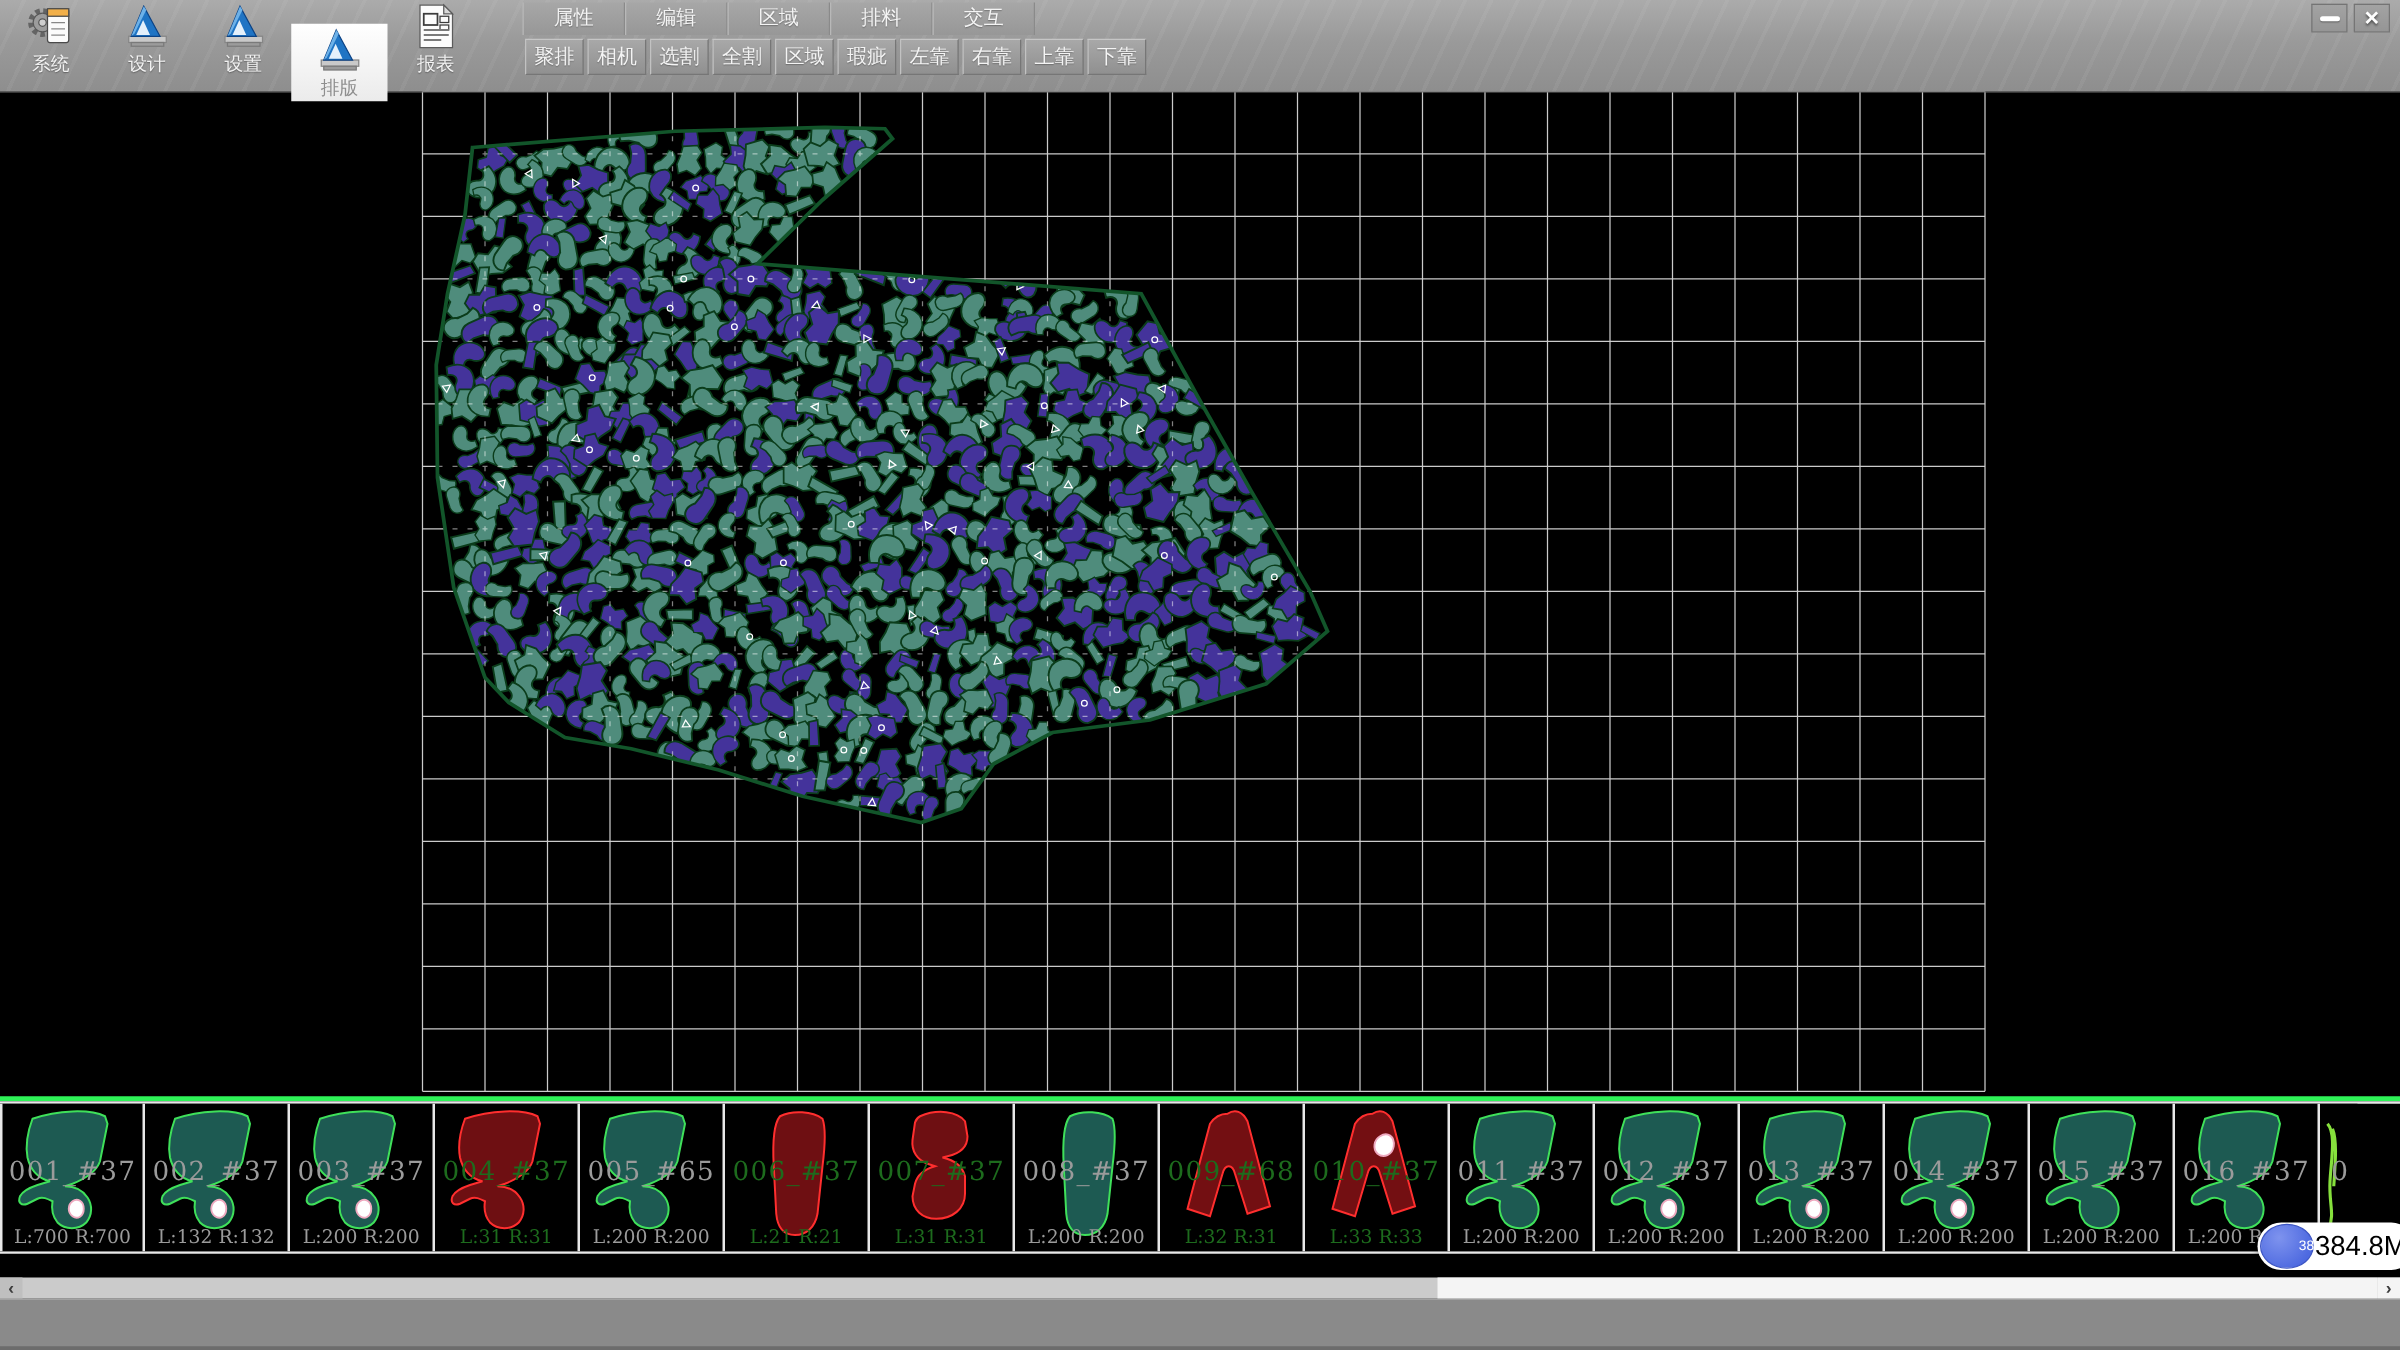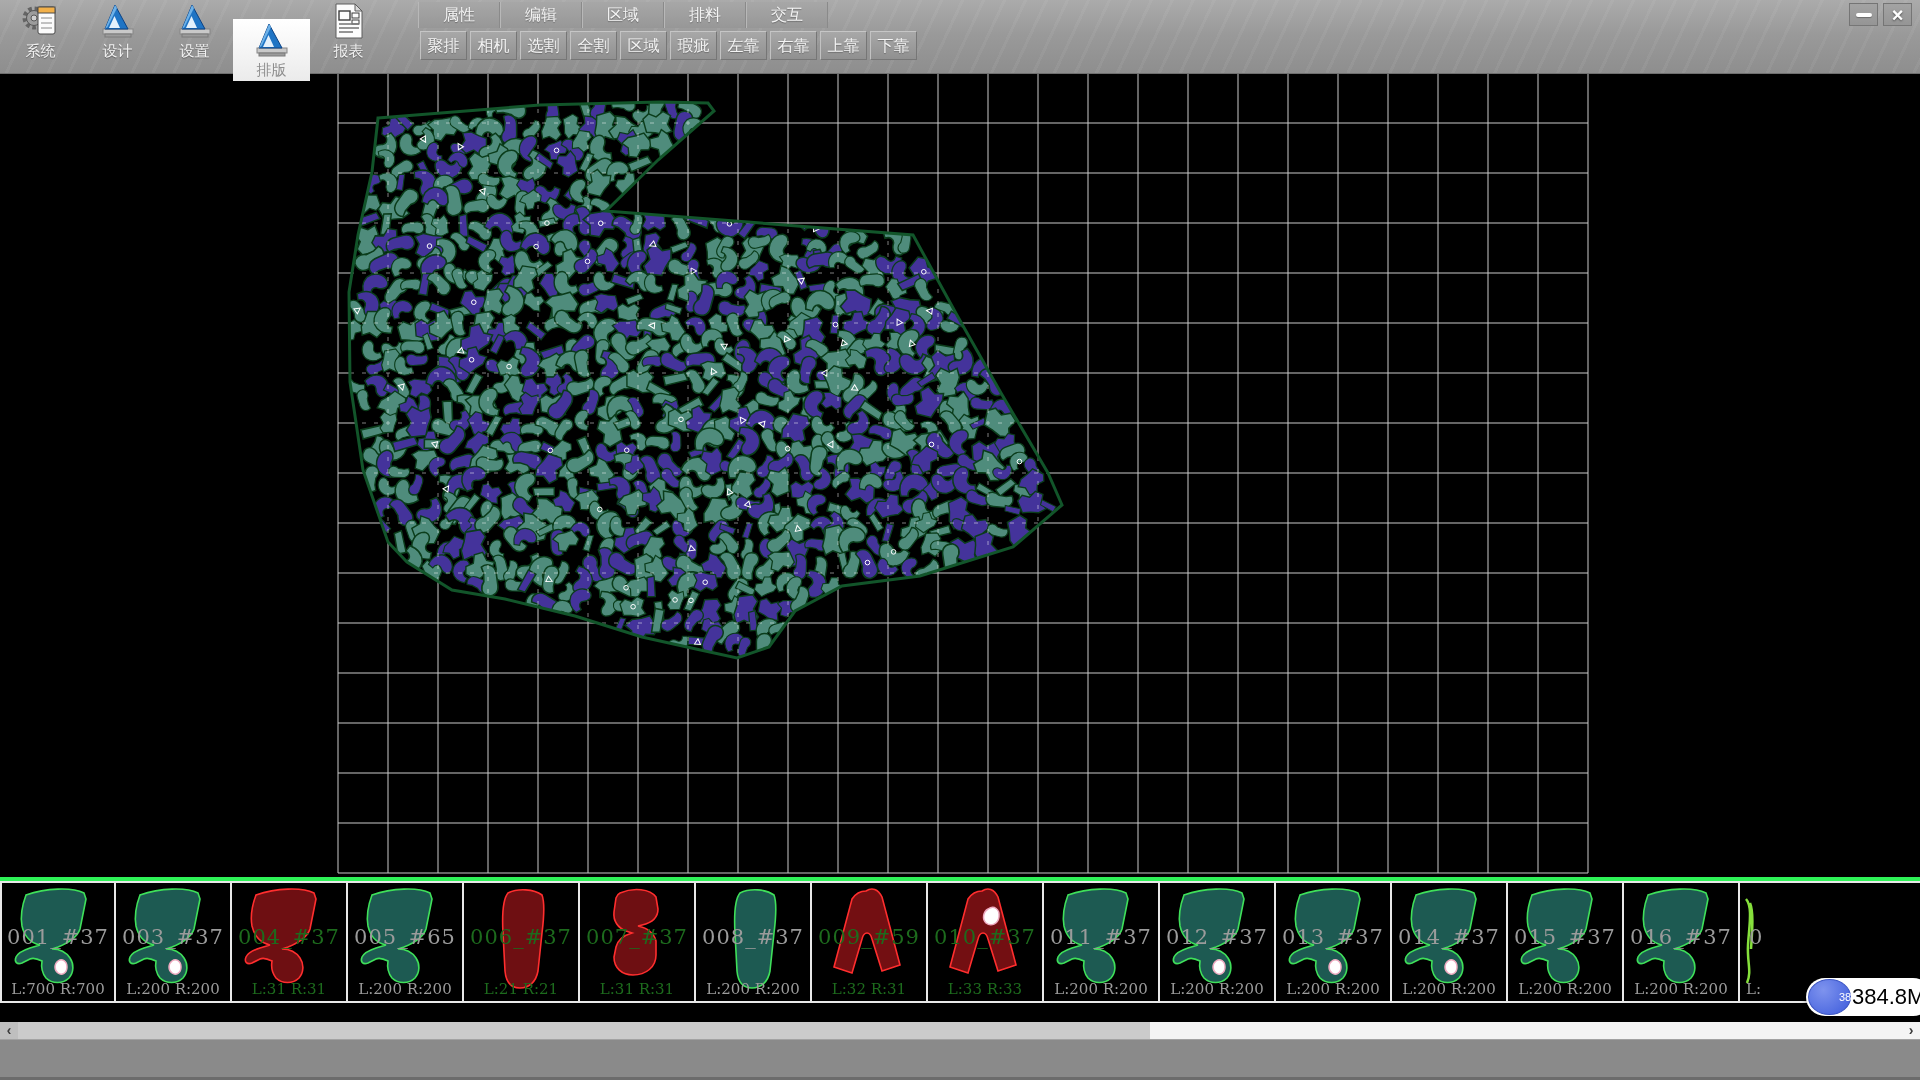--- a/index.html
+++ b/index.html
@@ -1084,39 +1084,43 @@
 
   <div id="green-line"></div>
   <div id="thumb-strip">
       <div class="tcell"><svg width="116" height="118" viewBox="0 0 116 118">
           <path d="M24,12 C44,5 70,4 82,10 L84,16 L78,46 C75,55 66,60 56,64 L50,66 C57,66 64,69 68,75 C72,81 72,89 67,95 C61,101 50,101 44,95 C40,90 39,84 40,78 C36,76 32,74 28,76 L20,80 C15,82 12,79 14,74 C16,70 22,67 28,65 L38,62 C28,60 22,52 20,43 C18,32 21,20 24,12 Z" fill="#1d5a52" stroke="#3fe05a" stroke-width="1.6"></path>
           <path d="M56,78 C60,75 65,78 65,84 C65,90 60,93 56,90 C52,87 52,81 56,78 Z" fill="#ffffff" stroke="#eeaac0" stroke-width="1.5"></path>
         </svg><div class="tname" style="color: rgb(155, 155, 155);">001_#37</div><div class="tlr" style="color: rgb(155, 155, 155);">L:700 R:700</div></div>
       <div class="tcell"><svg width="116" height="118" viewBox="0 0 116 118">
           <path d="M24,12 C44,5 70,4 82,10 L84,16 L78,46 C75,55 66,60 56,64 L50,66 C57,66 64,69 68,75 C72,81 72,89 67,95 C61,101 50,101 44,95 C40,90 39,84 40,78 C36,76 32,74 28,76 L20,80 C15,82 12,79 14,74 C16,70 22,67 28,65 L38,62 C28,60 22,52 20,43 C18,32 21,20 24,12 Z" fill="#1d5a52" stroke="#3fe05a" stroke-width="1.6"></path>
           <path d="M56,78 C60,75 65,78 65,84 C65,90 60,93 56,90 C52,87 52,81 56,78 Z" fill="#ffffff" stroke="#eeaac0" stroke-width="1.5"></path>
+        </svg><div class="tname" style="color: rgb(155, 155, 155);">002_#37</div><div class="tlr" style="color: rgb(155, 155, 155);">L:132 R:132</div></div>
+      <div class="tcell"><svg width="116" height="118" viewBox="0 0 116 118">
+          <path d="M24,12 C44,5 70,4 82,10 L84,16 L78,46 C75,55 66,60 56,64 L50,66 C57,66 64,69 68,75 C72,81 72,89 67,95 C61,101 50,101 44,95 C40,90 39,84 40,78 C36,76 32,74 28,76 L20,80 C15,82 12,79 14,74 C16,70 22,67 28,65 L38,62 C28,60 22,52 20,43 C18,32 21,20 24,12 Z" fill="#1d5a52" stroke="#3fe05a" stroke-width="1.6"></path>
+          <path d="M56,78 C60,75 65,78 65,84 C65,90 60,93 56,90 C52,87 52,81 56,78 Z" fill="#ffffff" stroke="#eeaac0" stroke-width="1.5"></path>
         </svg><div class="tname" style="color: rgb(155, 155, 155);">003_#37</div><div class="tlr" style="color: rgb(155, 155, 155);">L:200 R:200</div></div>
       <div class="tcell"><svg width="116" height="118" viewBox="0 0 116 118">
           <path d="M24,12 C44,5 70,4 82,10 L84,16 L78,46 C75,55 66,60 56,64 L50,66 C57,66 64,69 68,75 C72,81 72,89 67,95 C61,101 50,101 44,95 C40,90 39,84 40,78 C36,76 32,74 28,76 L20,80 C15,82 12,79 14,74 C16,70 22,67 28,65 L38,62 C28,60 22,52 20,43 C18,32 21,20 24,12 Z" fill="#6e0f12" stroke="#ff2e2e" stroke-width="1.6"></path>
         </svg><div class="tname" style="color: rgb(29, 107, 29);">004_#37</div><div class="tlr" style="color: rgb(29, 107, 29);">L:31 R:31</div></div>
       <div class="tcell"><svg width="116" height="118" viewBox="0 0 116 118">
           <path d="M24,12 C44,5 70,4 82,10 L84,16 L78,46 C75,55 66,60 56,64 L50,66 C57,66 64,69 68,75 C72,81 72,89 67,95 C61,101 50,101 44,95 C40,90 39,84 40,78 C36,76 32,74 28,76 L20,80 C15,82 12,79 14,74 C16,70 22,67 28,65 L38,62 C28,60 22,52 20,43 C18,32 21,20 24,12 Z" fill="#1d5a52" stroke="#3fe05a" stroke-width="1.6"></path>
         </svg><div class="tname" style="color: rgb(155, 155, 155);">005_#65</div><div class="tlr" style="color: rgb(155, 155, 155);">L:200 R:200</div></div>
       <div class="tcell"><svg width="116" height="118" viewBox="0 0 116 118">
           <path d="M44,10 C54,5 70,6 78,12 C81,20 80,34 78,50 L74,88 C72,99 65,105 56,105 C47,105 42,99 41,88 L39,50 C38,32 39,16 44,10 Z" fill="#6e0f12" stroke="#ff2e2e" stroke-width="1.6"></path>
         </svg><div class="tname" style="color: rgb(29, 107, 29);">006_#37</div><div class="tlr" style="color: rgb(29, 107, 29);">L:21 R:21</div></div>
       <div class="tcell"><svg width="116" height="118" viewBox="0 0 116 118">
           <path d="M40,10 C54,4 70,6 76,14 L78,26 C78,35 71,40 62,42 L58,43 C67,45 74,50 76,58 L76,72 C76,84 66,92 53,92 C42,92 34,85 34,74 L36,64 C38,56 45,52 52,50 L46,48 C38,45 33,38 34,29 L36,15 C37,12 38,11 40,10 Z" fill="#6e0f12" stroke="#ff2e2e" stroke-width="1.6"></path>
         </svg><div class="tname" style="color: rgb(29, 107, 29);">007_#37</div><div class="tlr" style="color: rgb(29, 107, 29);">L:31 R:31</div></div>
       <div class="tcell"><svg width="116" height="118" viewBox="0 0 116 118">
           <path d="M44,10 C54,5 70,6 78,12 C81,20 80,34 78,50 L74,88 C72,99 65,105 56,105 C47,105 42,99 41,88 L39,50 C38,32 39,16 44,10 Z" fill="#1d5a52" stroke="#3fe05a" stroke-width="1.6"></path>
         </svg><div class="tname" style="color: rgb(155, 155, 155);">008_#37</div><div class="tlr" style="color: rgb(155, 155, 155);">L:200 R:200</div></div>
       <div class="tcell"><svg width="116" height="118" viewBox="0 0 116 118">
           <path d="M54,8 C60,4 66,6 70,14 L88,82 L70,88 L60,56 C58,48 52,48 50,56 L40,90 L22,84 L40,16 C44,10 48,8 54,8 Z" fill="#730f12" stroke="#ff2e2e" stroke-width="1.6"></path>
-        </svg><div class="tname" style="color: rgb(29, 107, 29);">009_#59</div><div class="tlr" style="color: rgb(29, 107, 29);">L:32 R:31</div></div>
+        </svg><div class="tname" style="color: rgb(29, 107, 29);">009_#68</div><div class="tlr" style="color: rgb(29, 107, 29);">L:32 R:31</div></div>
       <div class="tcell"><svg width="116" height="118" viewBox="0 0 116 118">
           <path d="M54,8 C60,4 66,6 70,14 L88,82 L70,88 L60,56 C58,48 52,48 50,56 L40,90 L22,84 L40,16 C44,10 48,8 54,8 Z" fill="#730f12" stroke="#ff2e2e" stroke-width="1.6"></path>
           <path d="M60,26 C66,22 72,26 71,34 C70,41 63,44 58,40 C54,36 55,29 60,26 Z" fill="#ffffff" stroke="#eeaac0" stroke-width="1.5"></path>
         </svg><div class="tname" style="color: rgb(29, 107, 29);">010_#37</div><div class="tlr" style="color: rgb(29, 107, 29);">L:33 R:33</div></div>
       <div class="tcell"><svg width="116" height="118" viewBox="0 0 116 118">
           <path d="M24,12 C44,5 70,4 82,10 L84,16 L78,46 C75,55 66,60 56,64 L50,66 C57,66 64,69 68,75 C72,81 72,89 67,95 C61,101 50,101 44,95 C40,90 39,84 40,78 C36,76 32,74 28,76 L20,80 C15,82 12,79 14,74 C16,70 22,67 28,65 L38,62 C28,60 22,52 20,43 C18,32 21,20 24,12 Z" fill="#1d5a52" stroke="#3fe05a" stroke-width="1.6"></path>
         </svg><div class="tname" style="color: rgb(155, 155, 155);">011_#37</div><div class="tlr" style="color: rgb(155, 155, 155);">L:200 R:200</div></div>
       <div class="tcell"><svg width="116" height="118" viewBox="0 0 116 118">
           <path d="M24,12 C44,5 70,4 82,10 L84,16 L78,46 C75,55 66,60 56,64 L50,66 C57,66 64,69 68,75 C72,81 72,89 67,95 C61,101 50,101 44,95 C40,90 39,84 40,78 C36,76 32,74 28,76 L20,80 C15,82 12,79 14,74 C16,70 22,67 28,65 L38,62 C28,60 22,52 20,43 C18,32 21,20 24,12 Z" fill="#1d5a52" stroke="#3fe05a" stroke-width="1.6"></path>
           <path d="M56,78 C60,75 65,78 65,84 C65,90 60,93 56,90 C52,87 52,81 56,78 Z" fill="#ffffff" stroke="#eeaac0" stroke-width="1.5"></path>

